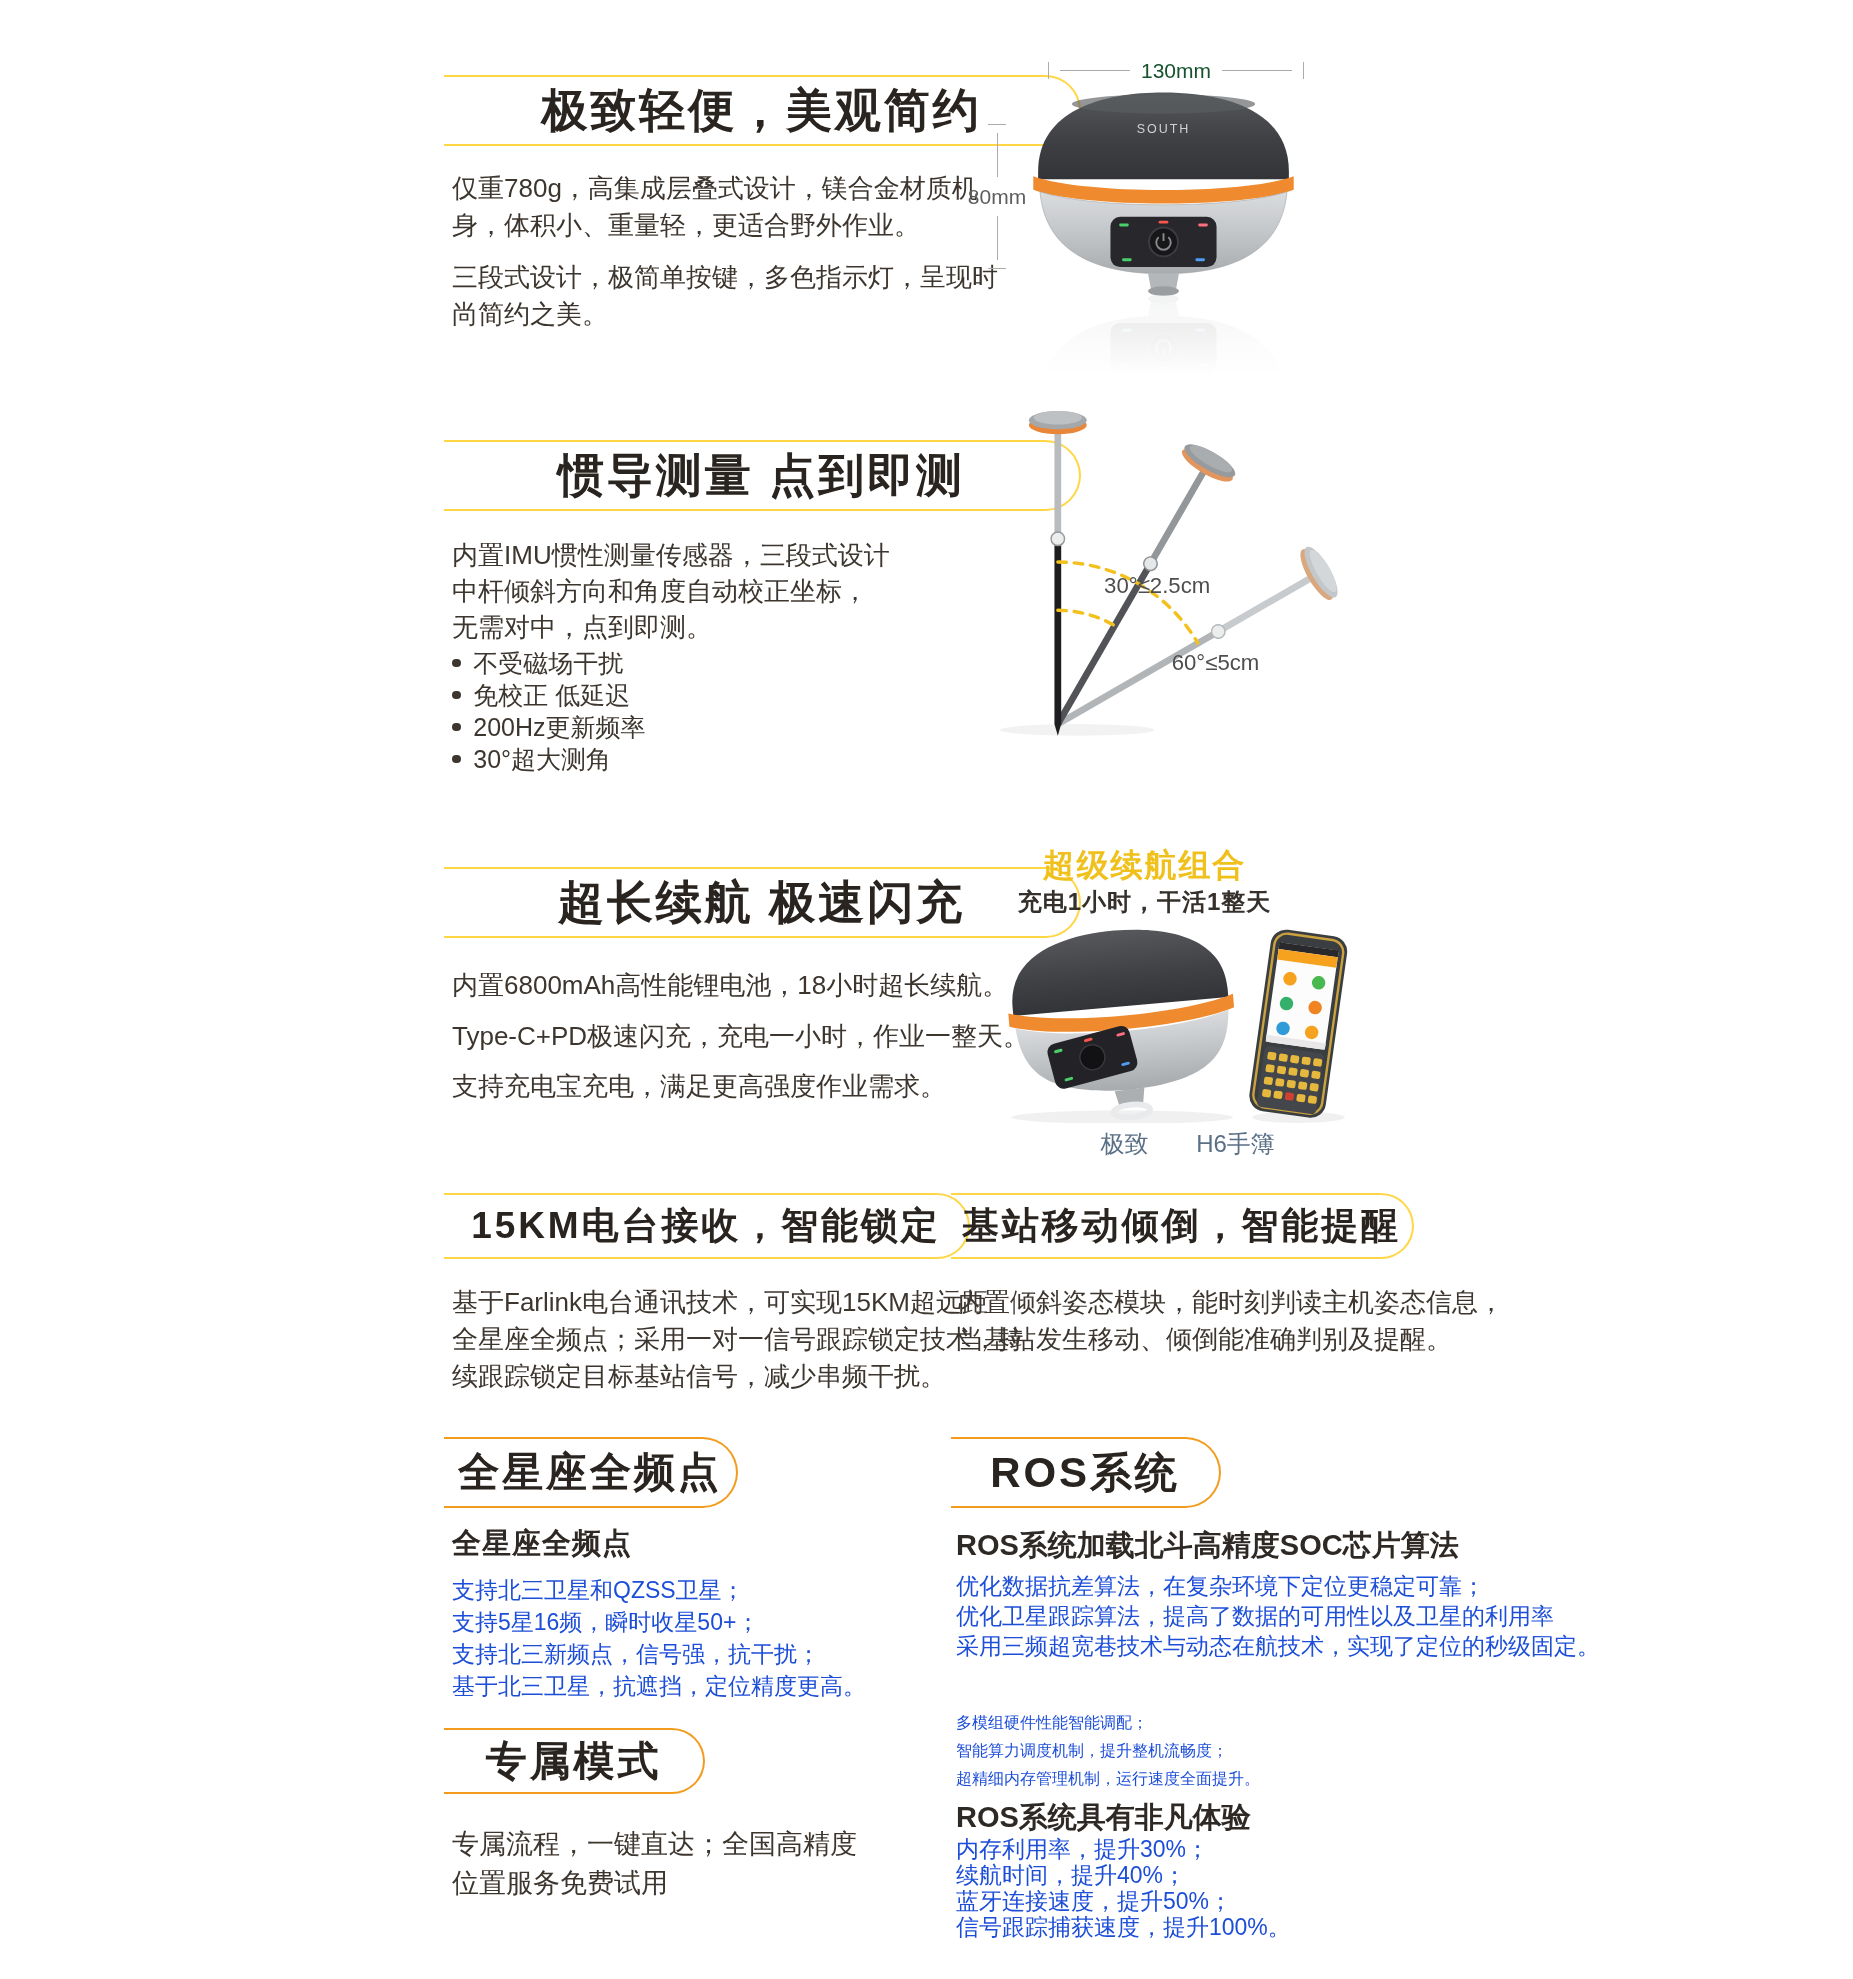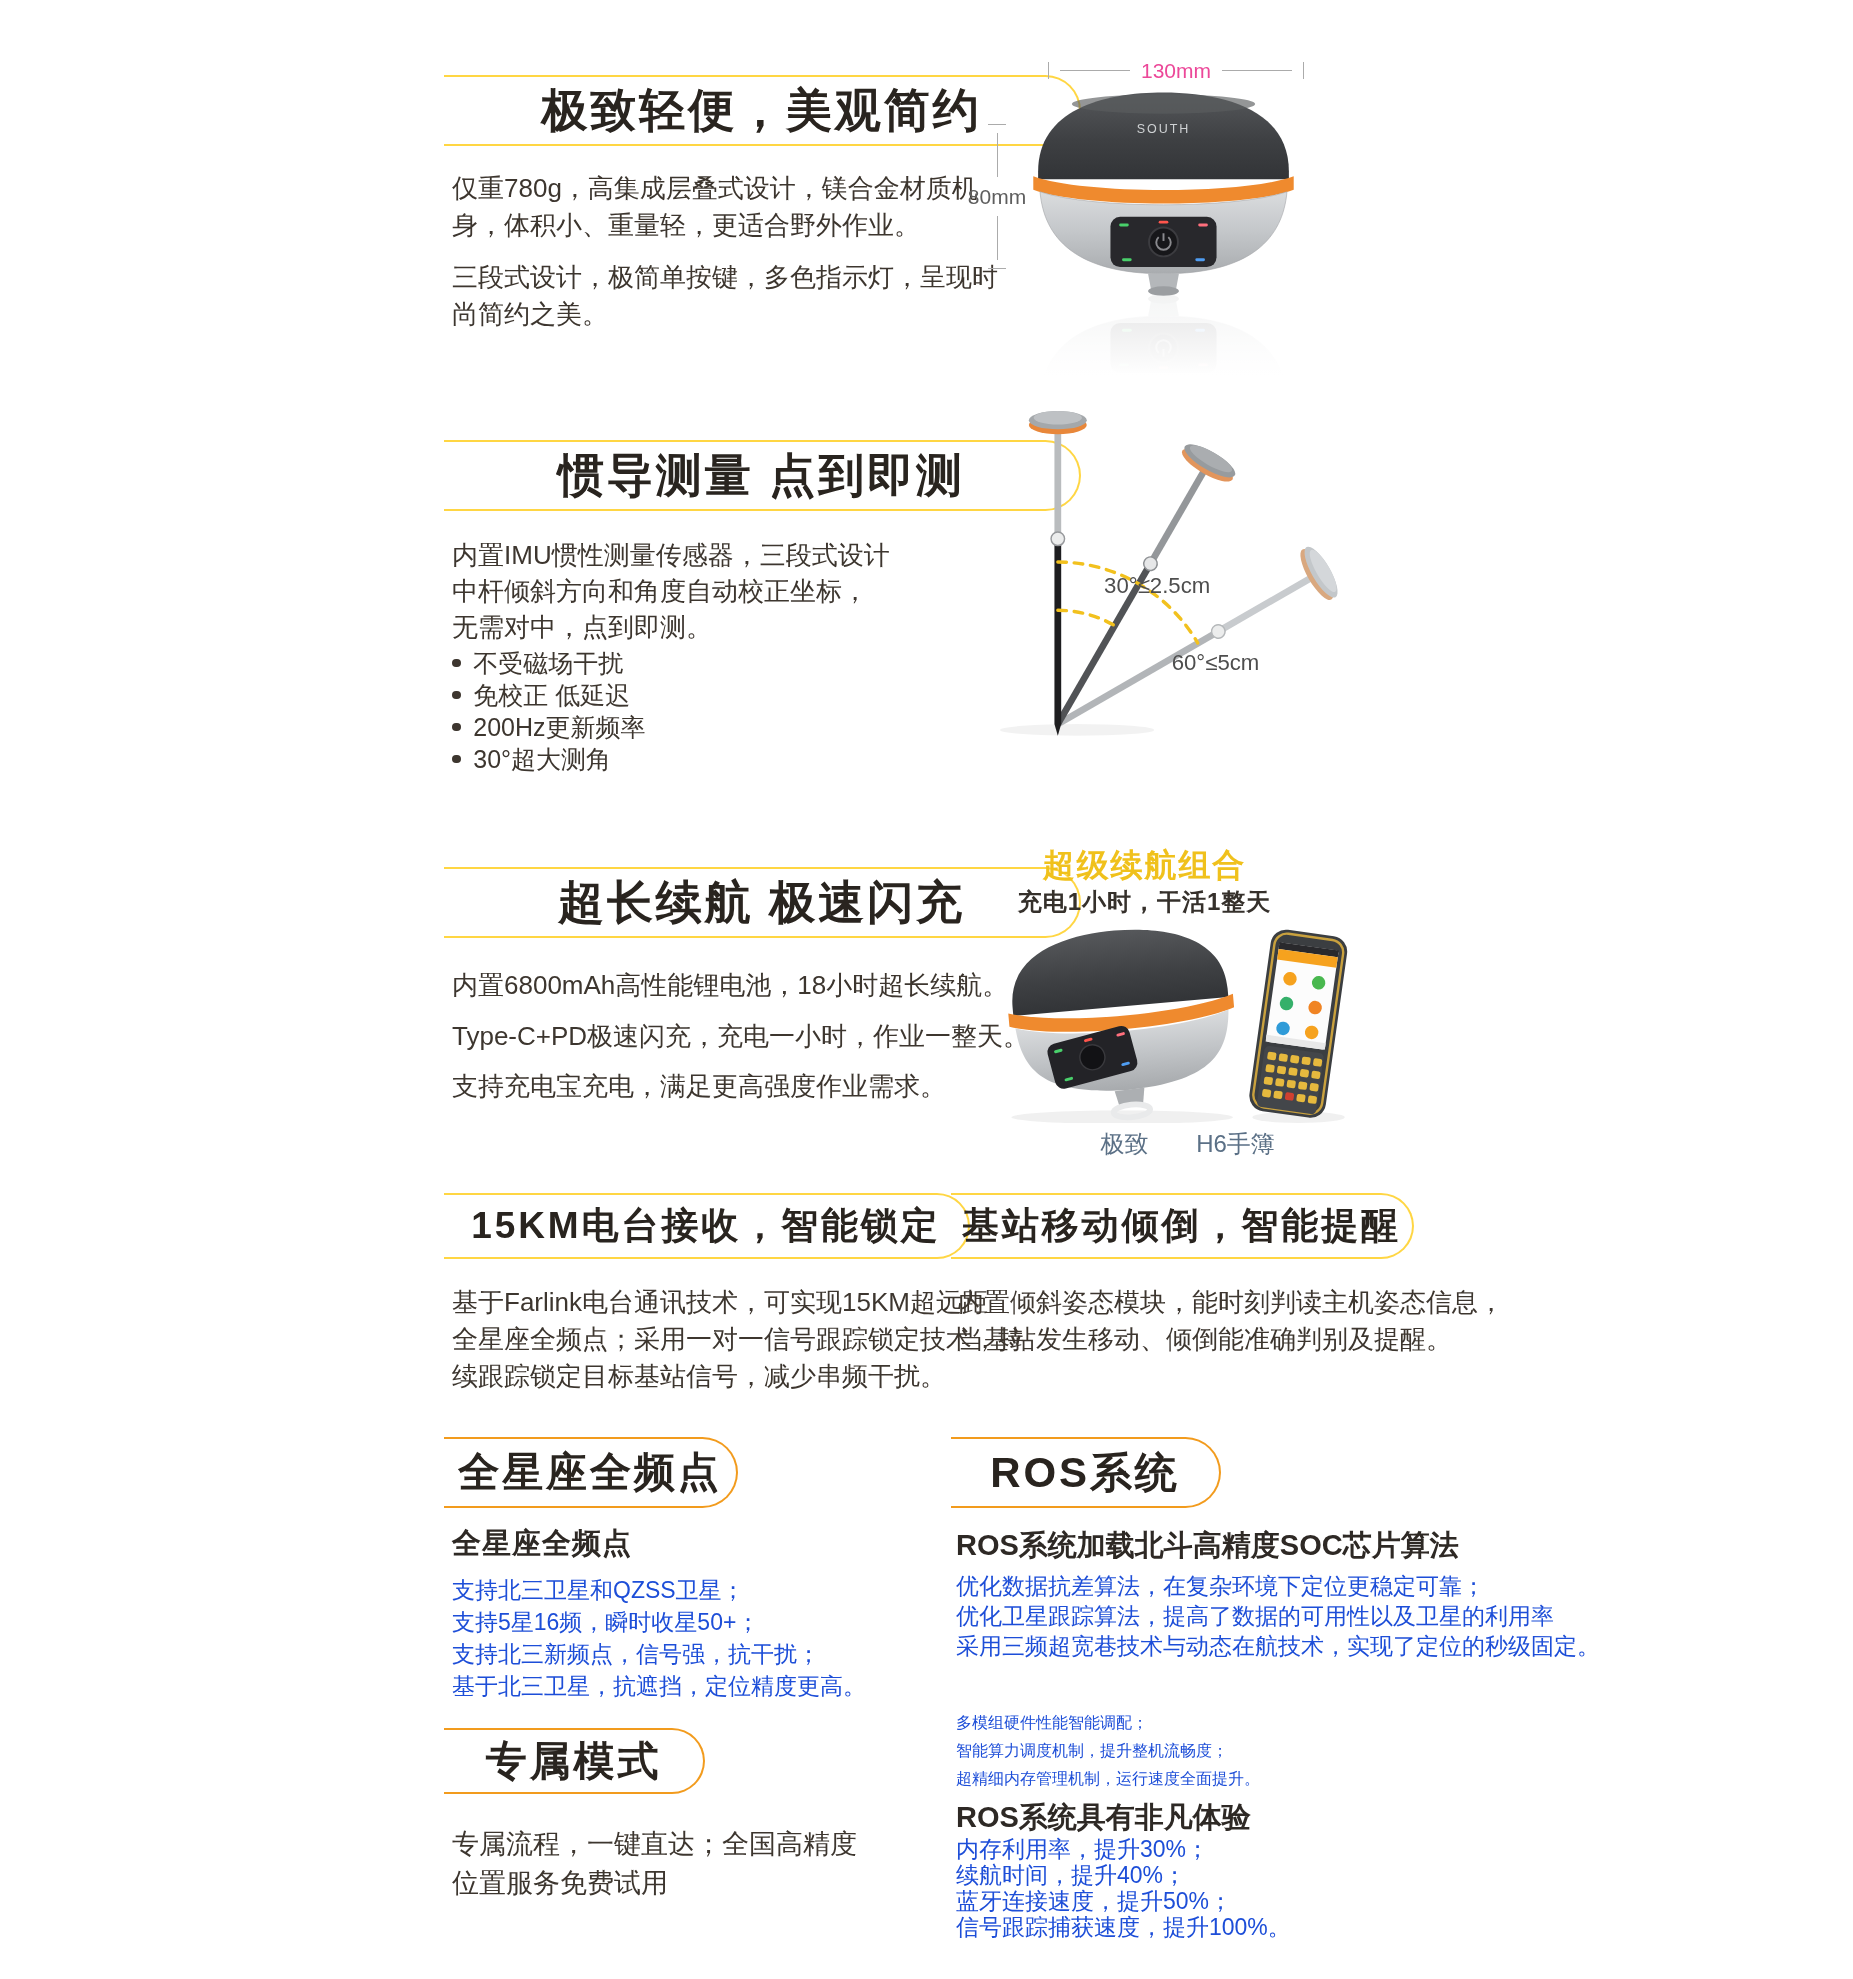--- a/index.html
+++ b/index.html
@@ -19,21 +19,21 @@
   .tbox.orange{border-color:#F29B1D;}
   .f48{font-size:46px;} .f44{font-size:42px;} .f42{font-size:41px;} .f38{font-size:37px;}
   .body-block{position:absolute;color:#3D362F;}
   .ln27{font-size:26px;line-height:37px;white-space:nowrap;}
   .ln27b{font-size:26px;line-height:36px;white-space:nowrap;}
   .para{margin-bottom:15.4px;}
   .bullet{display:flex;align-items:center;height:32px;font-size:25px;color:#3D362F;}
   .bullet .dot{width:8.7px;height:8.7px;border-radius:50%;background:#3D362F;margin-right:12.6px;flex:0 0 auto;}
   .subhead{position:absolute;font-size:29px;font-weight:700;color:#2E2925;white-space:nowrap;letter-spacing:1px;}
   
-  .dim-h{position:absolute;display:flex;align-items:center;gap:11px;color:#ec4899;font-size:21px;}
+  .dim-h{position:absolute;display:flex;align-items:center;gap:11px;color:#14532d;font-size:21px;}
   .dim-h .ln{height:1px;background:#ababab;flex:1;}
   .dim-h .tick{width:1px;height:17.4px;background:#ababab;flex:0 0 auto;}
   .dim-v{position:absolute;display:flex;flex-direction:column;align-items:center;gap:7.7px;color:#5e5e5e;font-size:21px;}
   .dim-v .ln{width:1px;background:#ababab;flex:1;}
   .dim-v .tick{height:1px;width:17.4px;background:#ababab;flex:0 0 auto;}
   .combo-heading{position:absolute;left:985px;top:844px;width:319px;text-align:center;
     font-size:32px;font-weight:700;color:#F0C11C;letter-spacing:1.9px;}
   .combo-sub{position:absolute;left:985px;top:886px;width:319px;text-align:center;
     font-size:24px;font-weight:700;color:#35302B;letter-spacing:1px;}
   .combo-label{position:absolute;font-size:24px;color:#5B7086;text-align:center;width:135px;}

